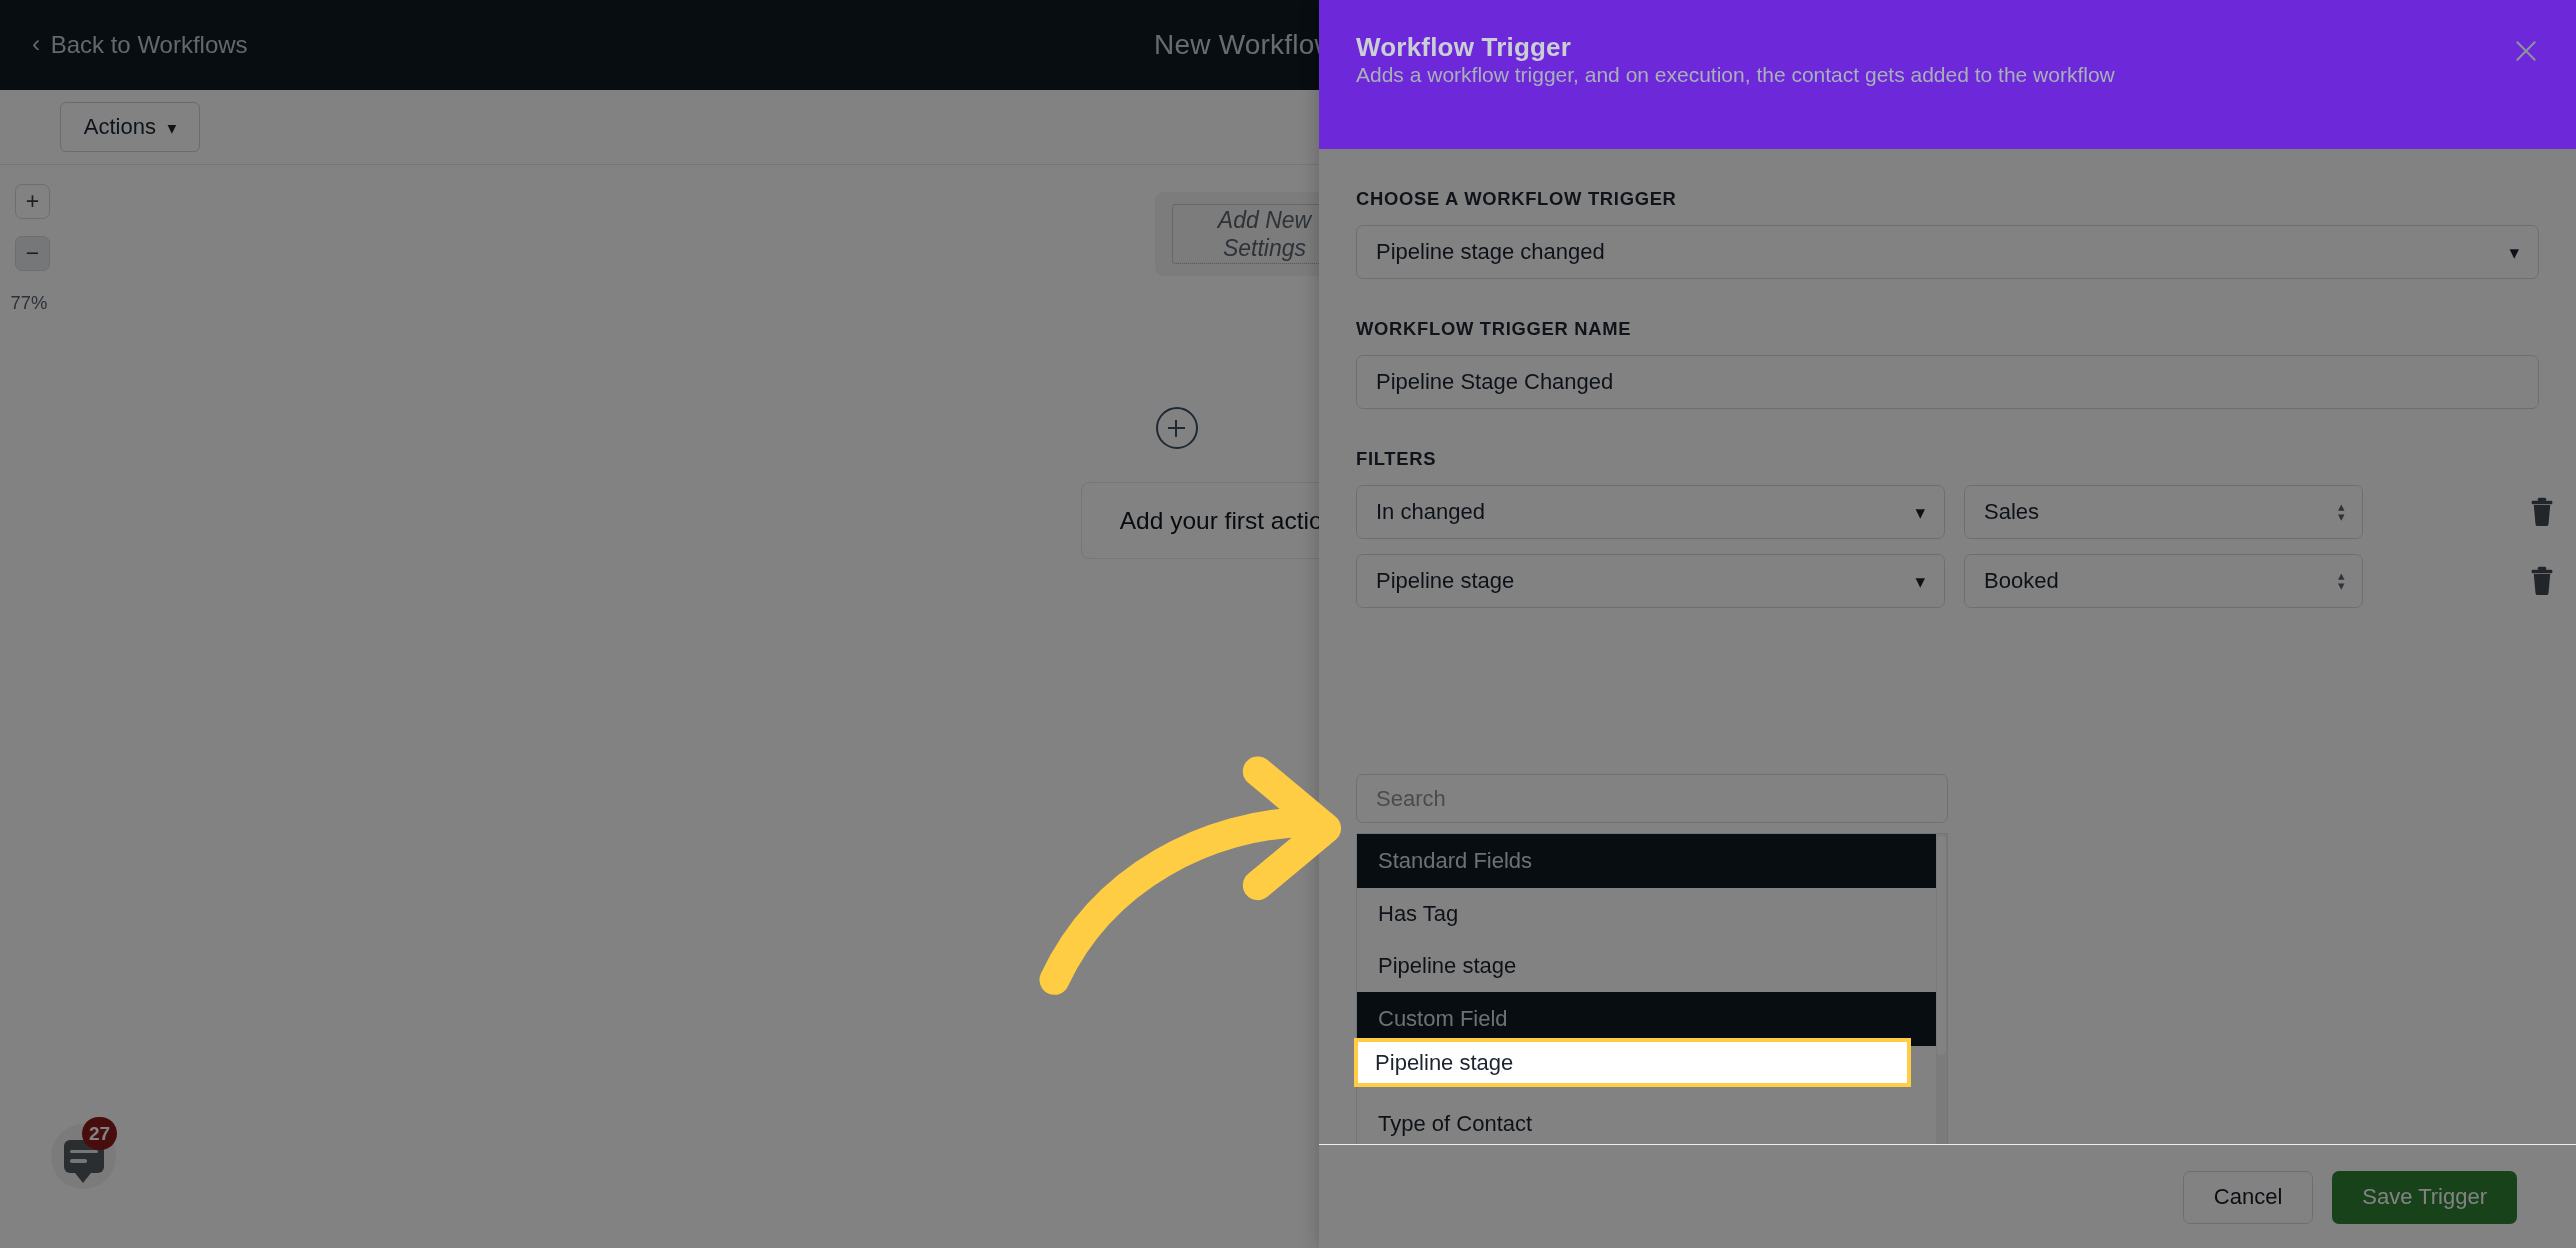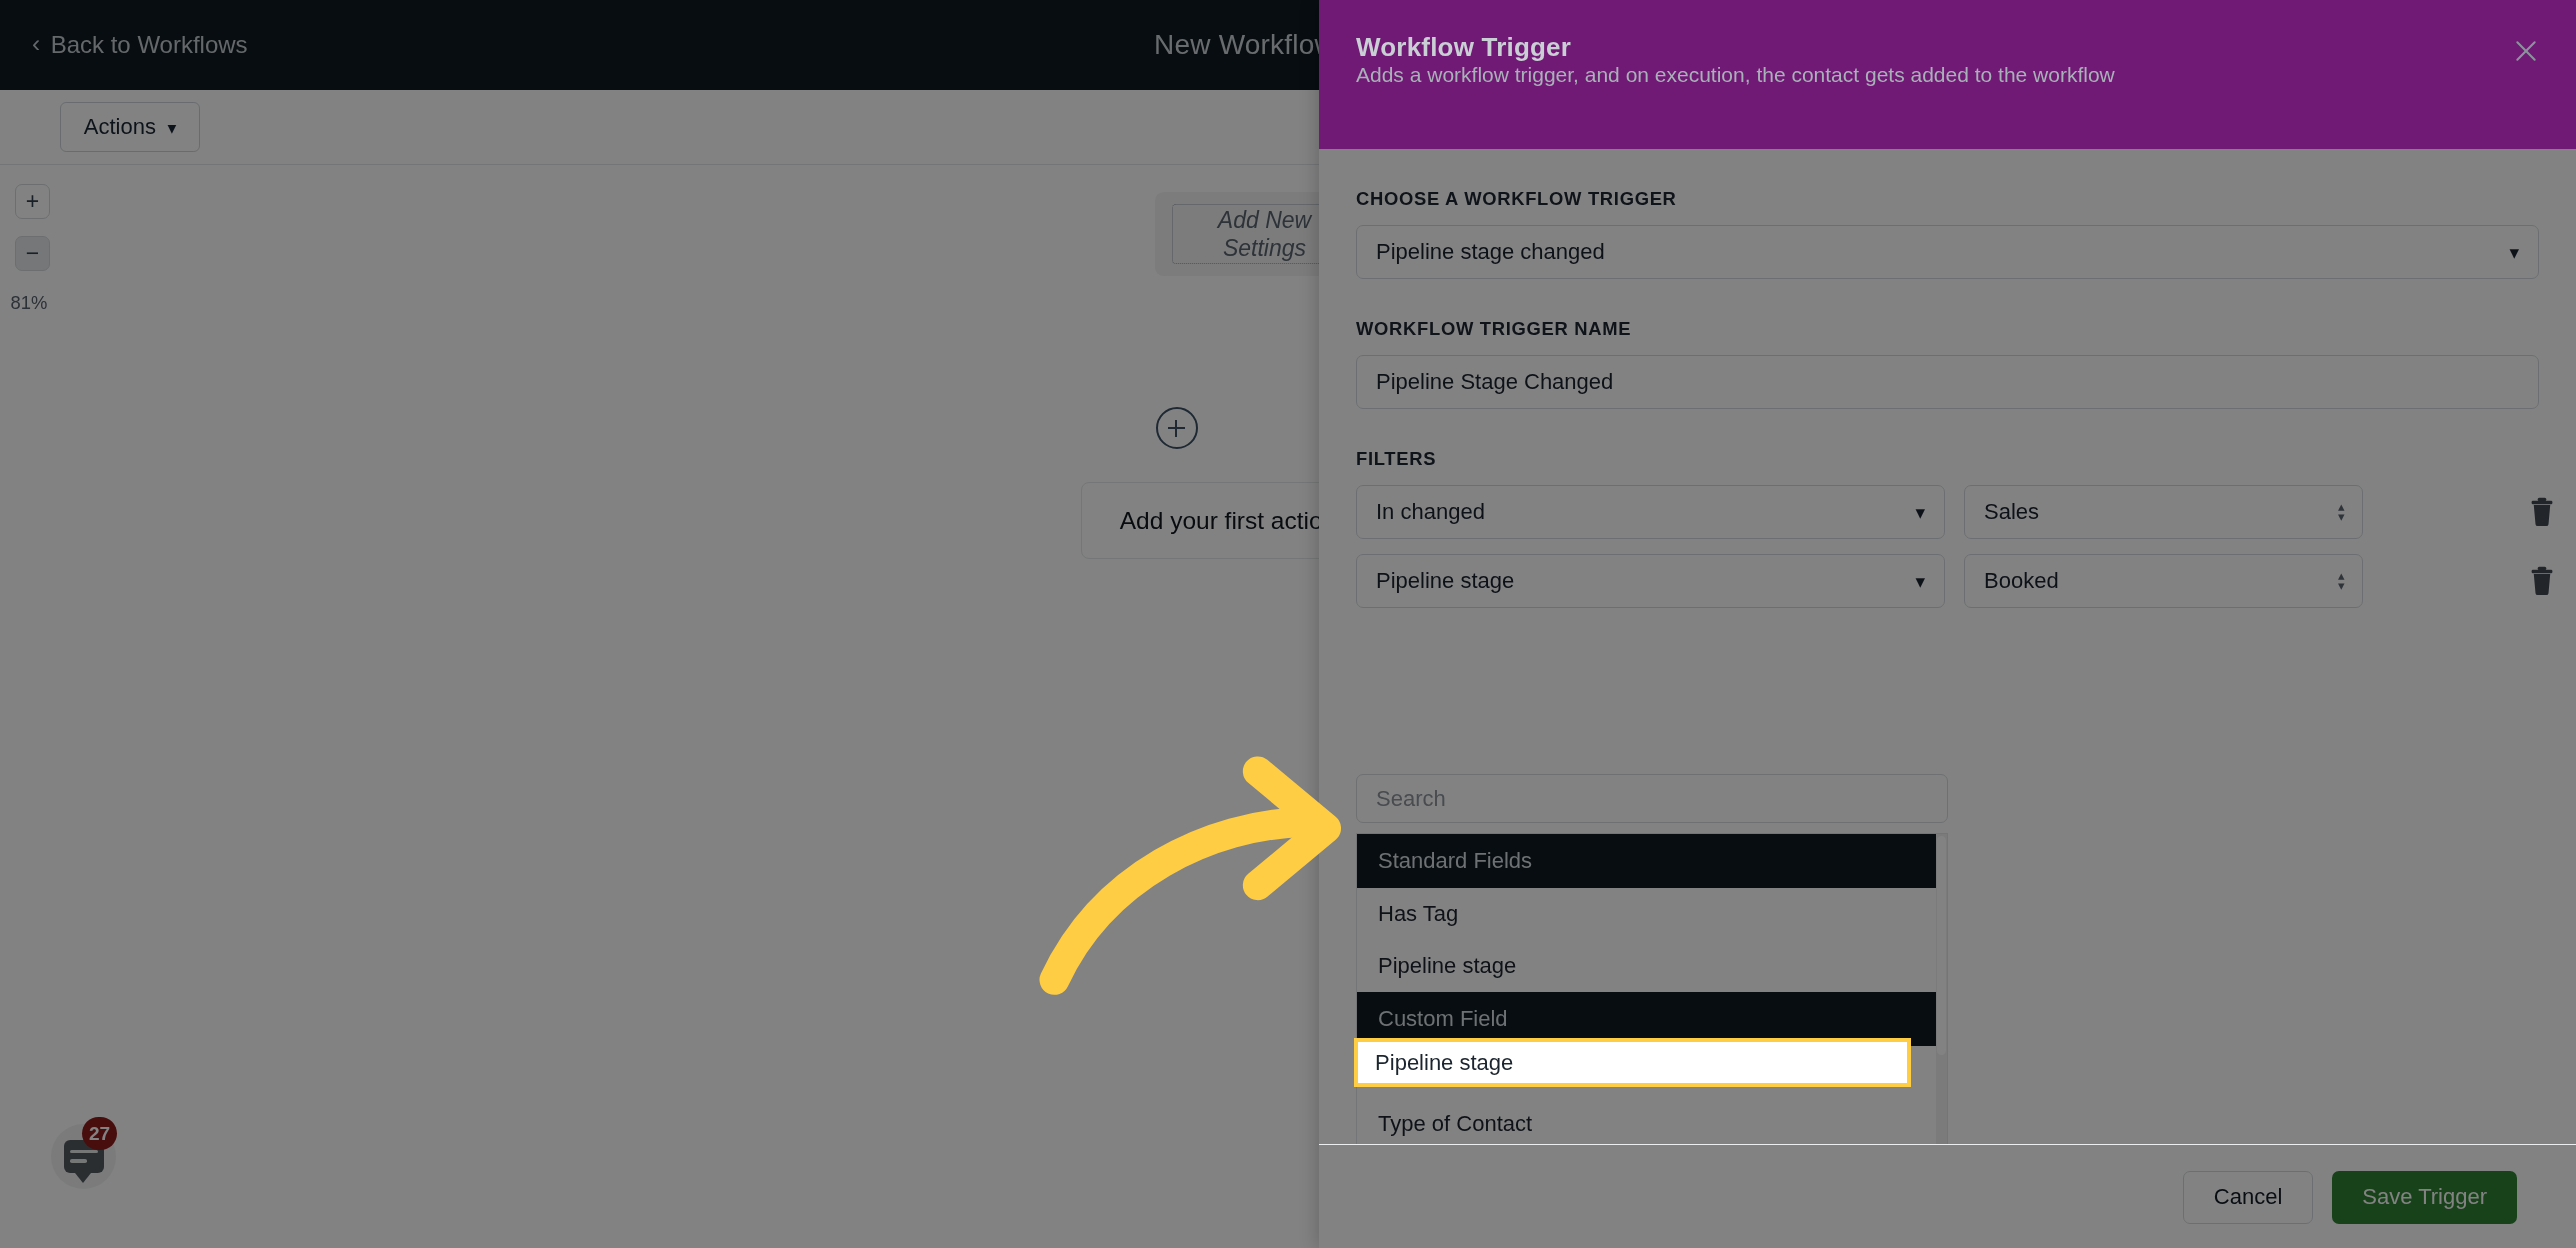--- a/index.html
+++ b/index.html
@@ -172,21 +172,21 @@
   #panel {
     position: absolute; right: 0; top: 0;
     width: 1257px; height: 1249px;
     background: #ffffff;
     display: flex; flex-direction: column;
     box-shadow: -3.5px 0 16px rgba(0,0,0,.18);
   }
   #panel-header {
     position: relative;
     height: 149px; flex: 0 0 149px;
-    background: #701a75;
+    background: #6d28d9;
     padding: 32px 37px 0 37px;
   }
   #panel-title {
     font-size: 26px; color: #c9cfd4; font-weight: bold;
     letter-spacing: 0.2px;
   }
   #panel-sub {
     font-size: 21px; color: #a9b1b8; white-space: nowrap;
   }
   #panel-close {
@@ -386,21 +386,21 @@
       <div id="tab-underline"></div>
     </div>
 
     <div id="canvas">
       <div class="zoom-btn" id="zoom-in">
         <span>+</span>
       </div>
       <div class="zoom-btn" id="zoom-out">
         <span>−</span>
       </div>
-      <div id="zoom-level">81%</div>
+      <div id="zoom-level">77%</div>
 
       <div id="trigger-card">
         <div id="trigger-card-inner">
           <span>Add New</span>
           <span>Settings</span>
         </div>
       </div>
 
       <div id="plus-circle"></div>
 

